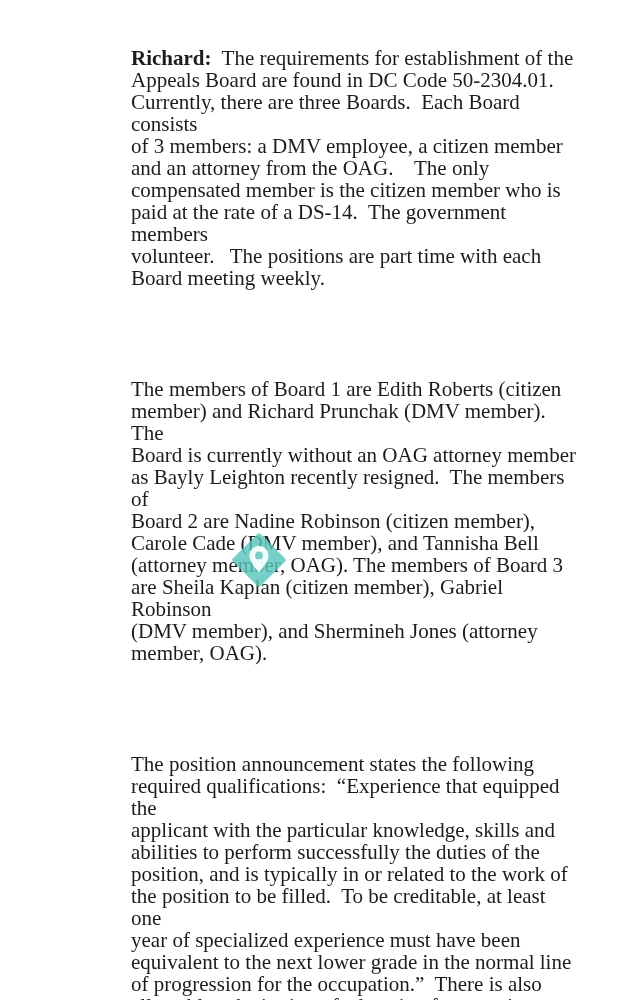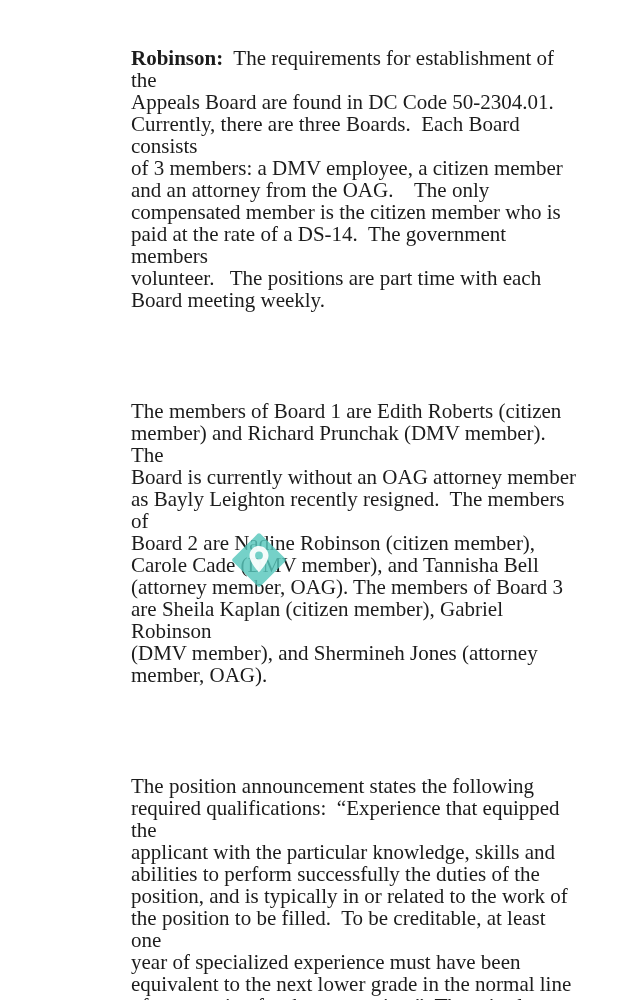--- a/index.html
+++ b/index.html
@@ -41,21 +41,21 @@
     height: 58px;
     pointer-events: none;
   }
 </style>
 </head>
 <body>
 
 <div class="page">
 
   <div class="doc">
-    <p><b>Robinson:</b><span>  The requirements for establishment of the
+    <p><b>Richard:</b><span>  The requirements for establishment of the
 Appeals Board are found in DC Code 50-2304.01.
 Currently, there are three Boards.  Each Board consists
 of 3 members: a DMV employee, a citizen member
 and an attorney from the OAG.    The only
 compensated member is the citizen member who is
 paid at the rate of a DS-14.  The government members
 volunteer.   The positions are part time with each
 Board meeting weekly.</span></p>
 
     <p>The members of Board 1 are Edith Roberts (citizen

